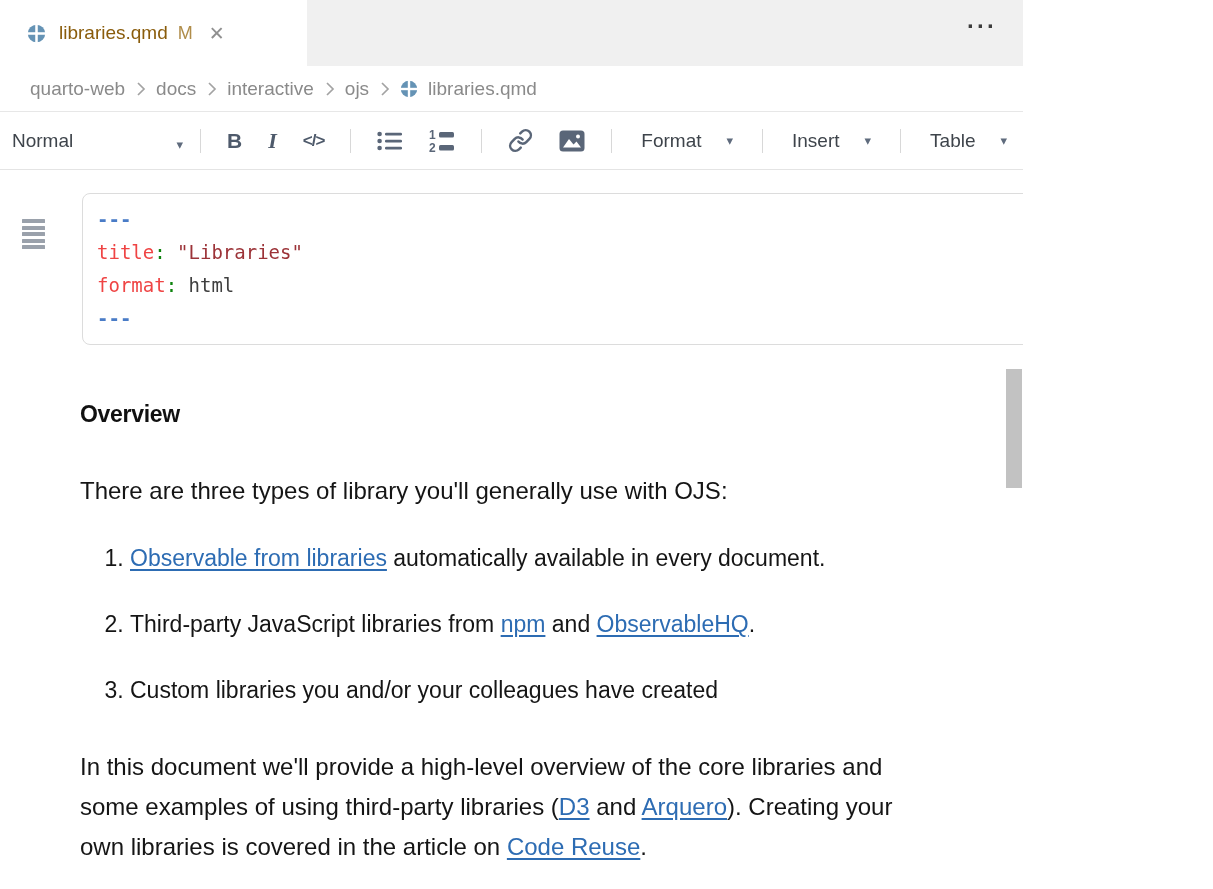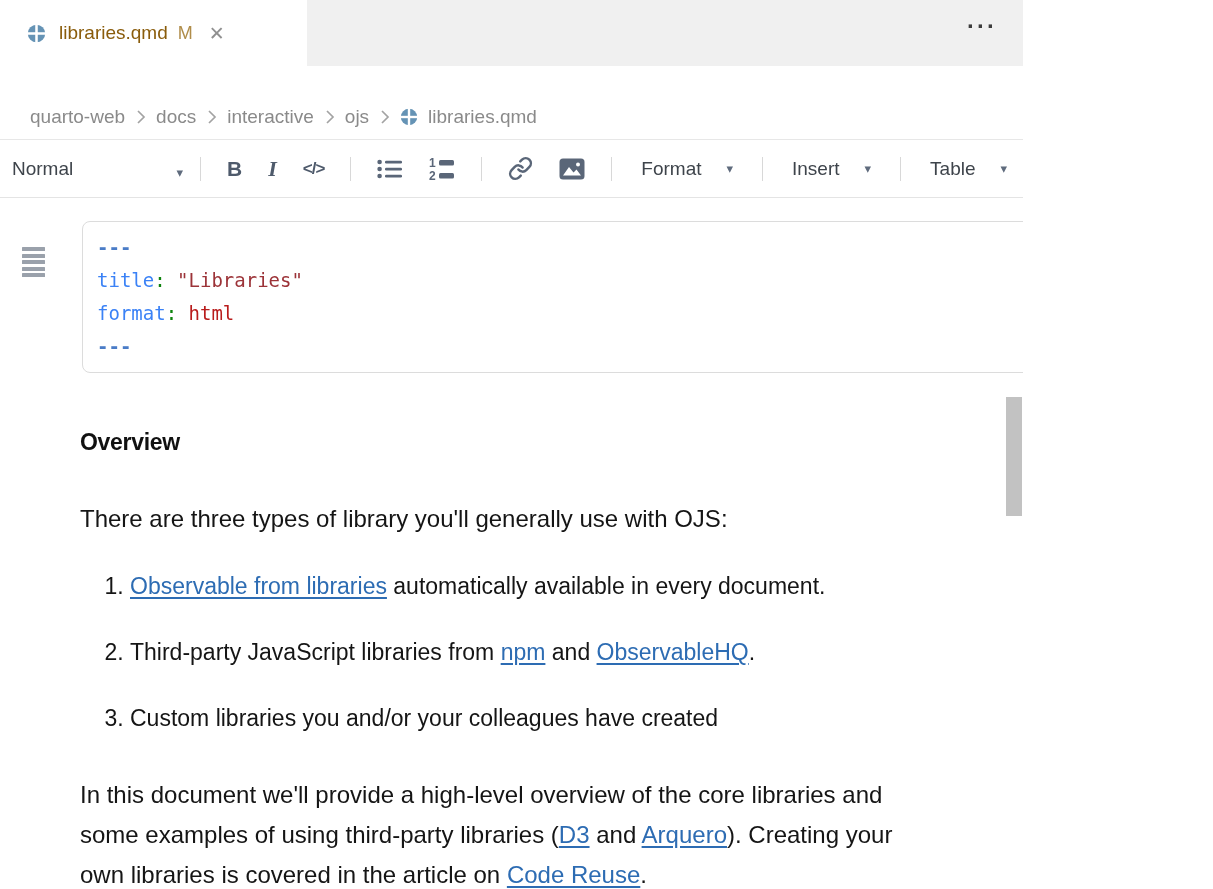--- a/index.html
+++ b/index.html
@@ -21,21 +21,21 @@
   .tab-close { font-size:19px; color:#909090; margin-left:16px; line-height:1; cursor:pointer; }
   .tab-more {
     position:absolute; right:26px; top:14px; font-size:24px; font-weight:bold;
     letter-spacing:2px; color:#3d3d3d; cursor:pointer; line-height:1;
   }
 
   
   .breadcrumb {
     height:46px; background:#fff; border-bottom:1px solid #e7e7e7;
     display:flex; align-items:center; padding-left:30px; gap:10px;
-    font-size:19px; color:#8a8a8a;margin-top:28px;
+    font-size:19px; color:#8a8a8a;
   }
   .crumb { cursor:pointer; }
   .crumb-sep { display:flex; margin-top:1px; }
   .crumb-file { display:flex; align-items:center; gap:10px; cursor:pointer; }
 
   
   .toolbar {
     height:58px; background:#fff; border-bottom:1px solid #e4e4e4;
     display:flex; align-items:center; padding-left:12px;
   }
@@ -62,24 +62,24 @@
   .drag-handle .bar { height:4px; background:#9aa1ab; margin-bottom:2.6px; border-radius:0.5px; }
 
   .yaml-block {
     margin:23px 61px 0 82px; width:1070px;
     border:1px solid #dcdcdc; border-radius:8px;
     padding:9px 14px;
     font-family:"DejaVu Sans Mono", monospace; font-size:19px; line-height:33px;
     background:#fff;
   }
   .yaml-fence { color:#4a7cc7; font-weight:bold; }
-  .yaml-key { color:#3b82f6; }
+  .yaml-key { color:#ef4444; }
   .yaml-colon { color:#0d830d; }
   .yaml-string { color:#9c3338; }
-  .yaml-plain { color:#b91c1c; }
+  .yaml-plain { color:#404040; }
 
   .doc-h1 {
     margin:49px 0 0 80px; font-size:23px; line-height:40px; font-weight:700;
     color:#111; letter-spacing:-0.3px;
   }
   .doc-p { margin:43px 61px 0 80px; font-size:24px; line-height:40px; color:#151515; }
   .doc-p.intro { line-height:28px; }
   .doc-ol { margin:39px 0 0 0; padding-left:130px; font-size:23px; color:#151515; }
   .doc-ol li { line-height:28px; margin-bottom:38px; }
   .doc-ol li:last-child { margin-bottom:12px; }

